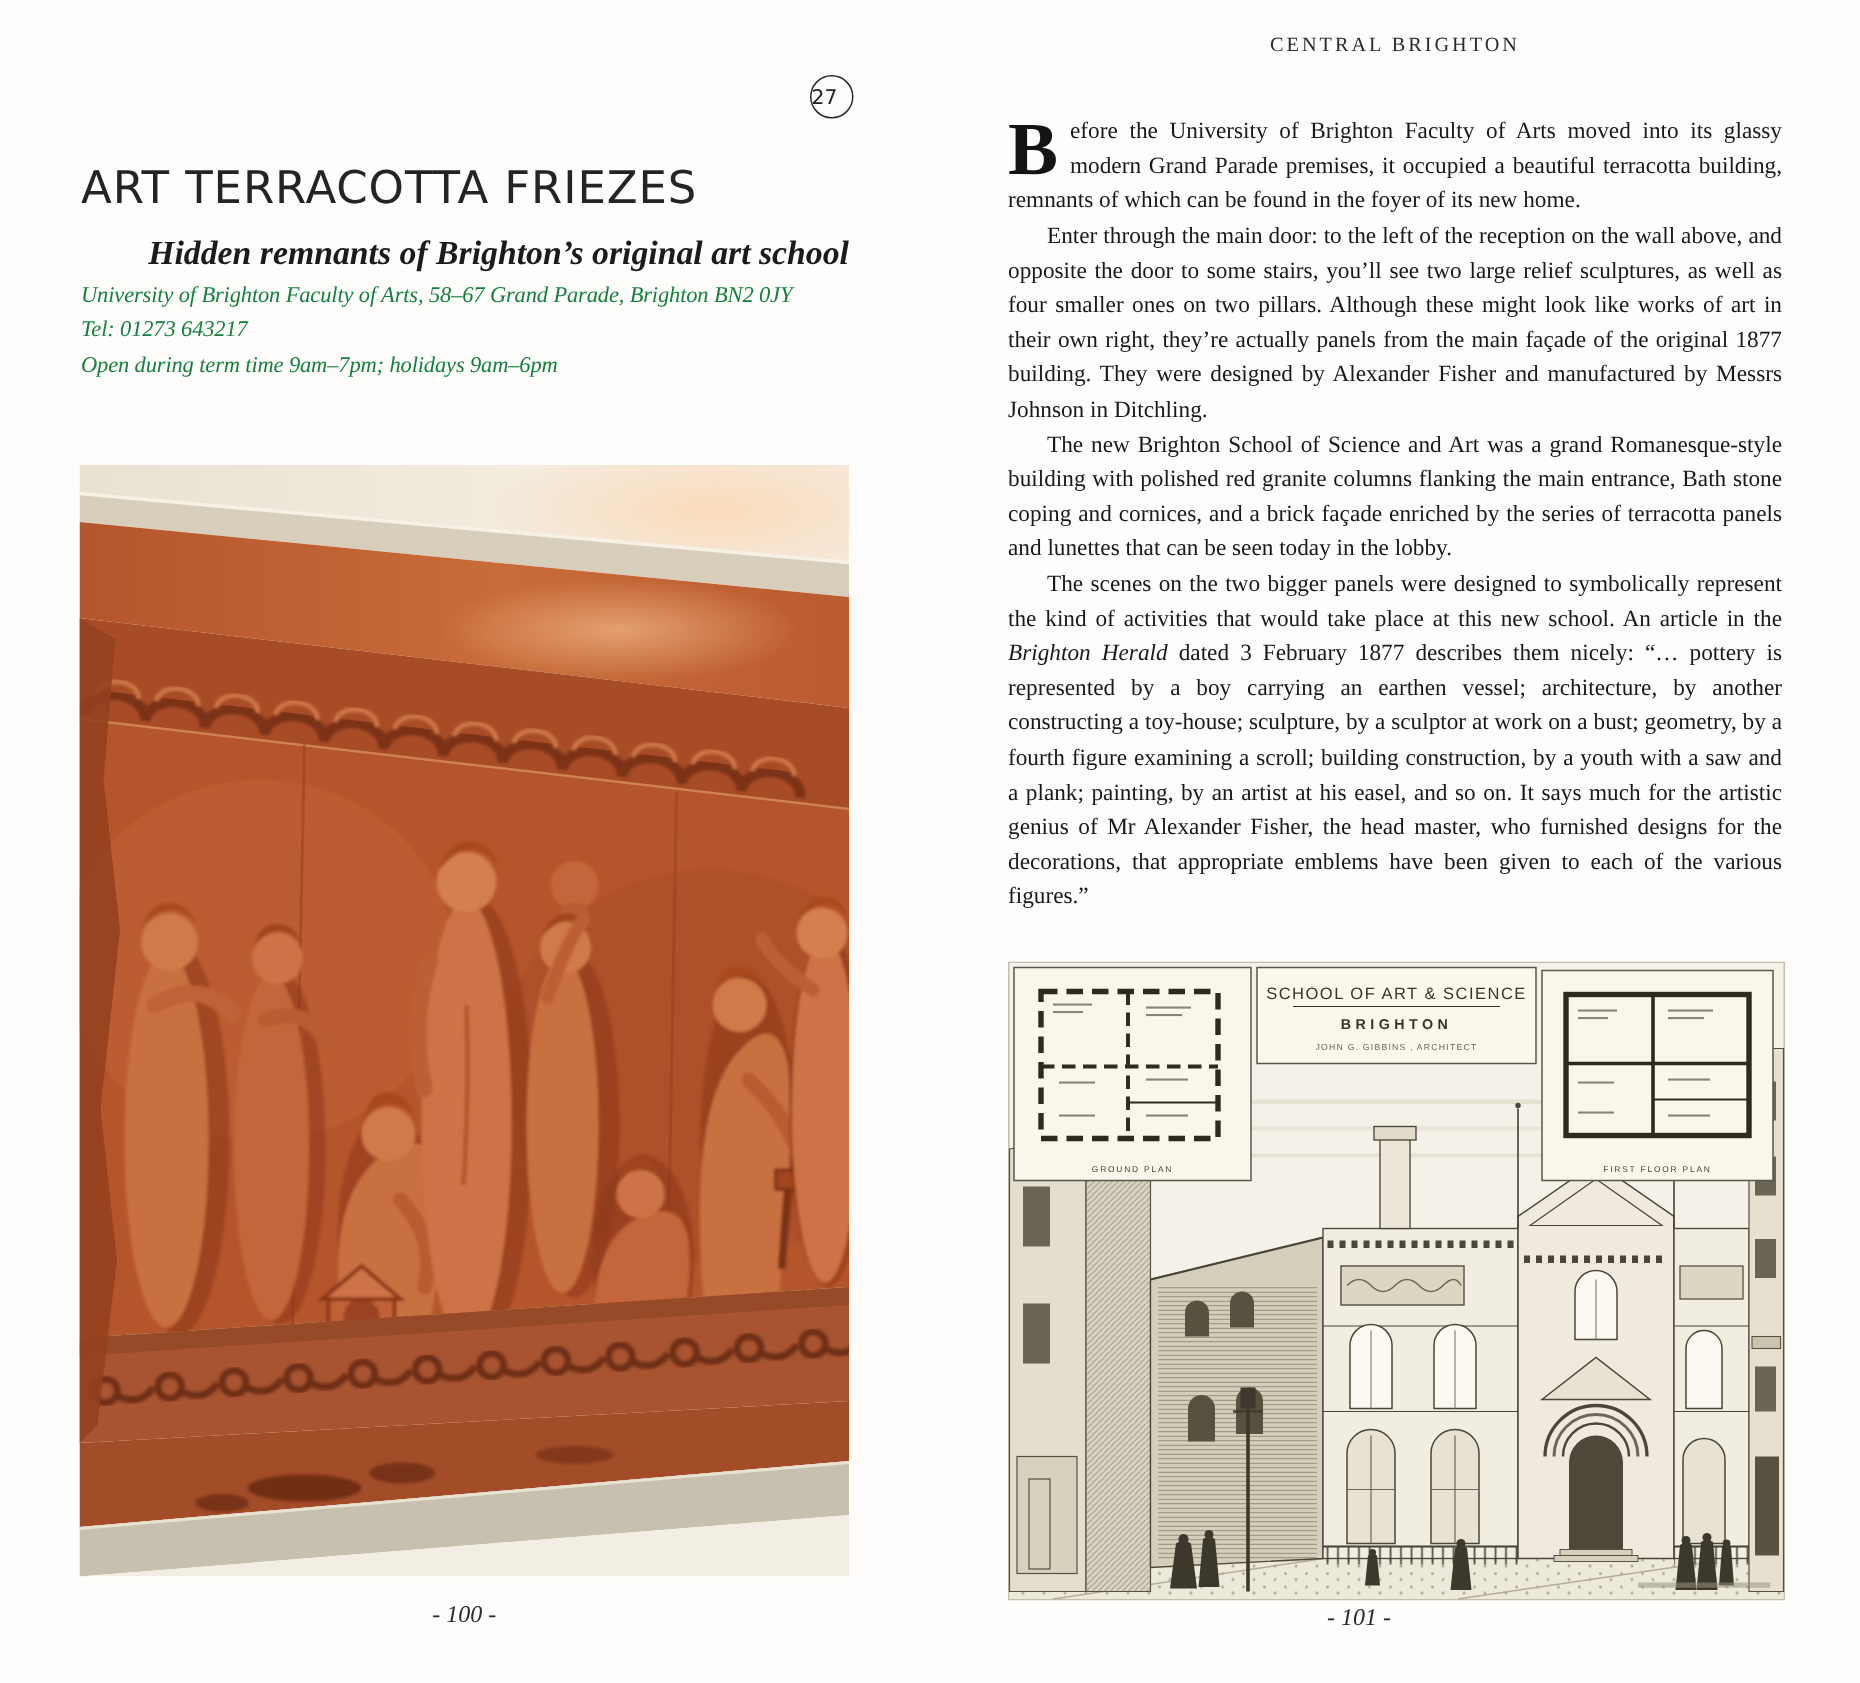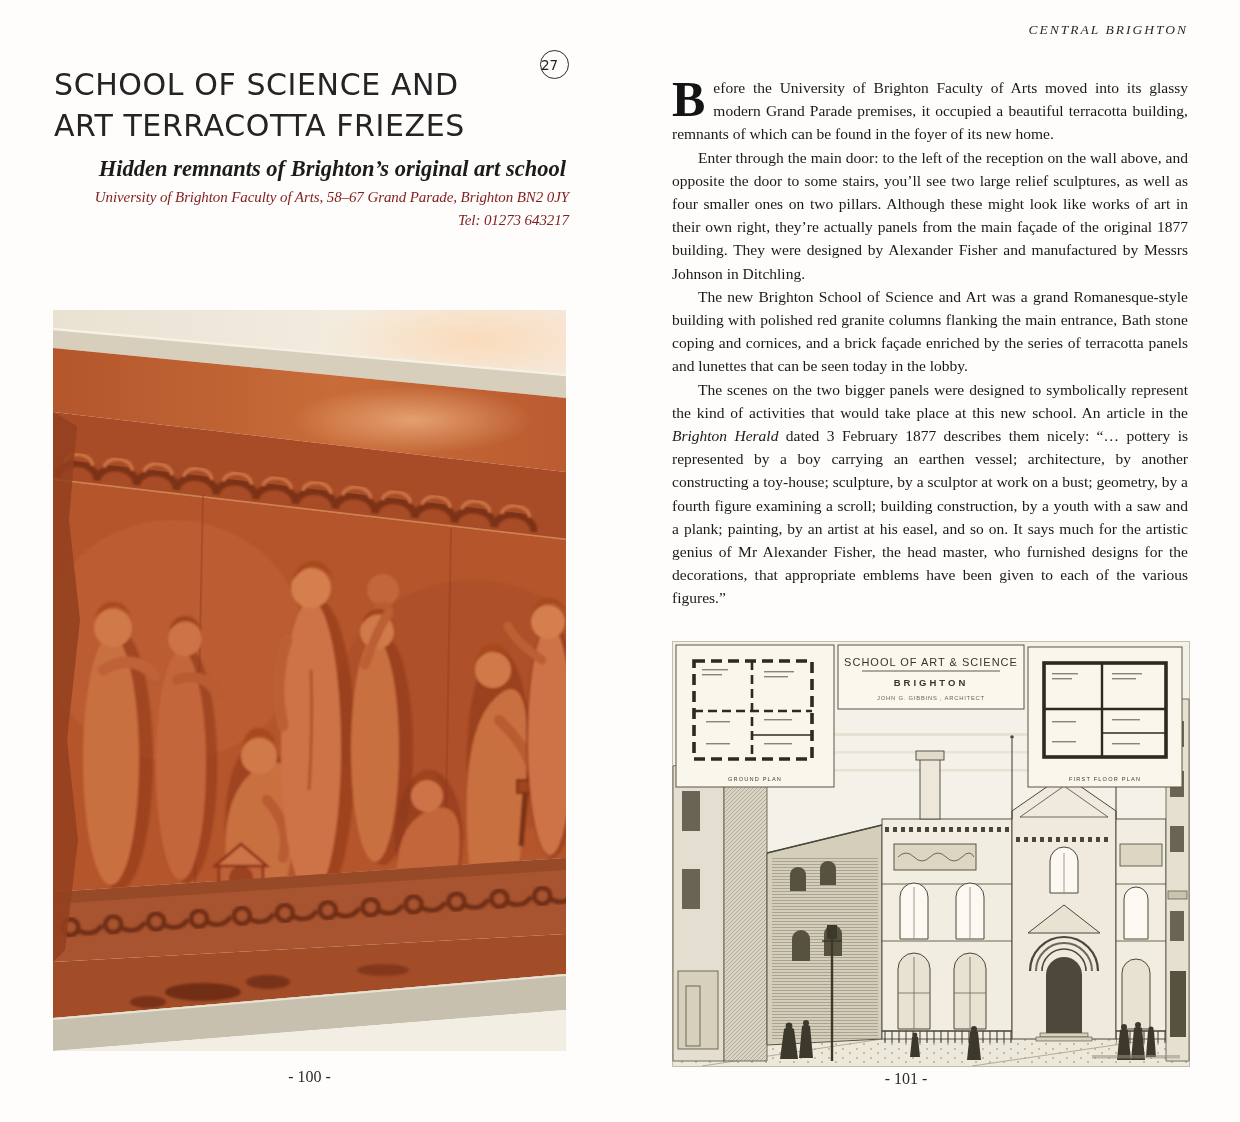--- a/index.html
+++ b/index.html
@@ -18,36 +18,36 @@
     border:1.6px solid #2a2a2a;border-radius:50%;
     display:flex;align-items:center;justify-content:flex-start;
     font-family:"DejaVu Sans",sans-serif;font-size:13.5px;color:#222;
   }
   .subtitle{
     position:absolute;left:54px;top:137px;width:512px;
     font-style:italic;font-size:22.5px;color:#1b1b1b;text-align:right;
   }
   .info-block{
     position:absolute;left:54px;top:186px;width:515px;
-    font-style:italic;font-size:15px;line-height:23.4px;color:#7f1d1d;
-    letter-spacing:-0.1px;white-space:nowrap;text-align:right;
+    font-style:italic;font-size:15px;line-height:23.4px;color:#15803d;
+    letter-spacing:-0.1px;white-space:nowrap;
   }
   .photo{
     position:absolute;left:53px;top:310px;width:513px;height:741px;
   }
   .photo svg{display:block;width:100%;height:100%;}
   .pageno{
-    position:absolute;font-size:16px;color:#2a2a2a;text-align:center;
+    position:absolute;font-style:italic;font-size:16px;color:#2a2a2a;text-align:center;
   }
   .pageno.left{left:53px;top:1068px;width:513px;}
   .pageno.right{left:648px;top:1070px;width:516px;}
   
   .running-head{
-    position:absolute;left:672px;top:22px;width:516px;text-align:right;
-    font-style:italic;font-size:13.5px;letter-spacing:2px;color:#2a2a2a;
+    position:absolute;left:672px;top:22px;width:516px;text-align:center;
+    font-size:13.5px;letter-spacing:2px;color:#2a2a2a;
   }
   .article{
     position:absolute;left:672px;top:76px;width:516px;
     font-size:15.5px;line-height:23.2px;text-align:justify;color:#191919;
   }
   .article p{margin:0;text-indent:26px;}
   .article p.first{text-indent:0;}
   .dropcap{
     float:left;font-size:50px;line-height:41px;padding:3px 8px 0 0;
     font-weight:bold;color:#141414;
@@ -58,33 +58,34 @@
   .engraving svg{display:block;width:100%;height:100%;}
   .eng-title{font-family:"Liberation Sans",sans-serif;font-size:11px;letter-spacing:1px;fill:#38342a;}
   .eng-town{font-family:"Liberation Sans",sans-serif;font-size:9.5px;letter-spacing:3px;fill:#38342a;font-weight:bold;}
   .eng-arch{font-family:"Liberation Sans",sans-serif;font-size:5.8px;letter-spacing:.8px;fill:#6b665a;}
   .eng-label{font-family:"Liberation Sans",sans-serif;font-size:5.6px;letter-spacing:1.2px;fill:#454135;}
 </style>
 </head>
 <body>
 
 <h1 class="title">
-  <span>SCHOOL OF SCIENCE AND</span><br>
+  <br>
   <span>ART TERRACOTTA FRIEZES</span>
 </h1>
 
 <div class="badge">
   <span>27</span>
 </div>
 
 <h2 class="subtitle">Hidden remnants of Brighton’s original art school</h2>
 
 <div class="info-block">
   <div>University of Brighton Faculty of Arts, 58–67 Grand Parade, Brighton BN2 0JY</div>
   <div>Tel: 01273 643217</div>
+  <div>Open during term time 9am–7pm; holidays 9am–6pm</div>
 </div>
 
 <figure class="photo" style="margin:0;">
 <svg viewBox="0 0 513 741" preserveAspectRatio="none">
   <defs>
     <linearGradient id="wallGrad" x1="0" y1="0" x2="1" y2="0">
       <stop offset="0" stop-color="#e9e1d2"></stop>
           <stop offset="0.6" stop-color="#f4ecdf"></stop>
           <stop offset="1" stop-color="#f6e9dc"></stop>
     </linearGradient>

